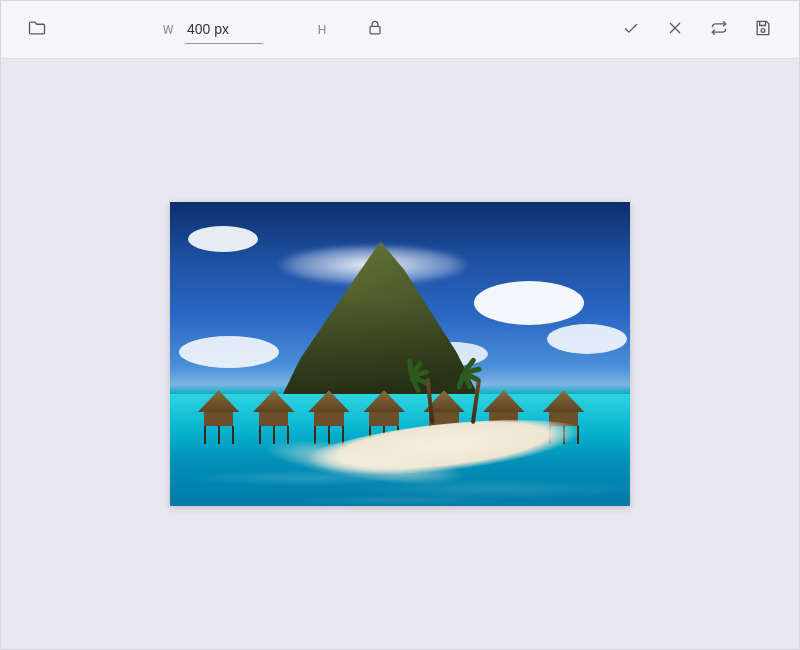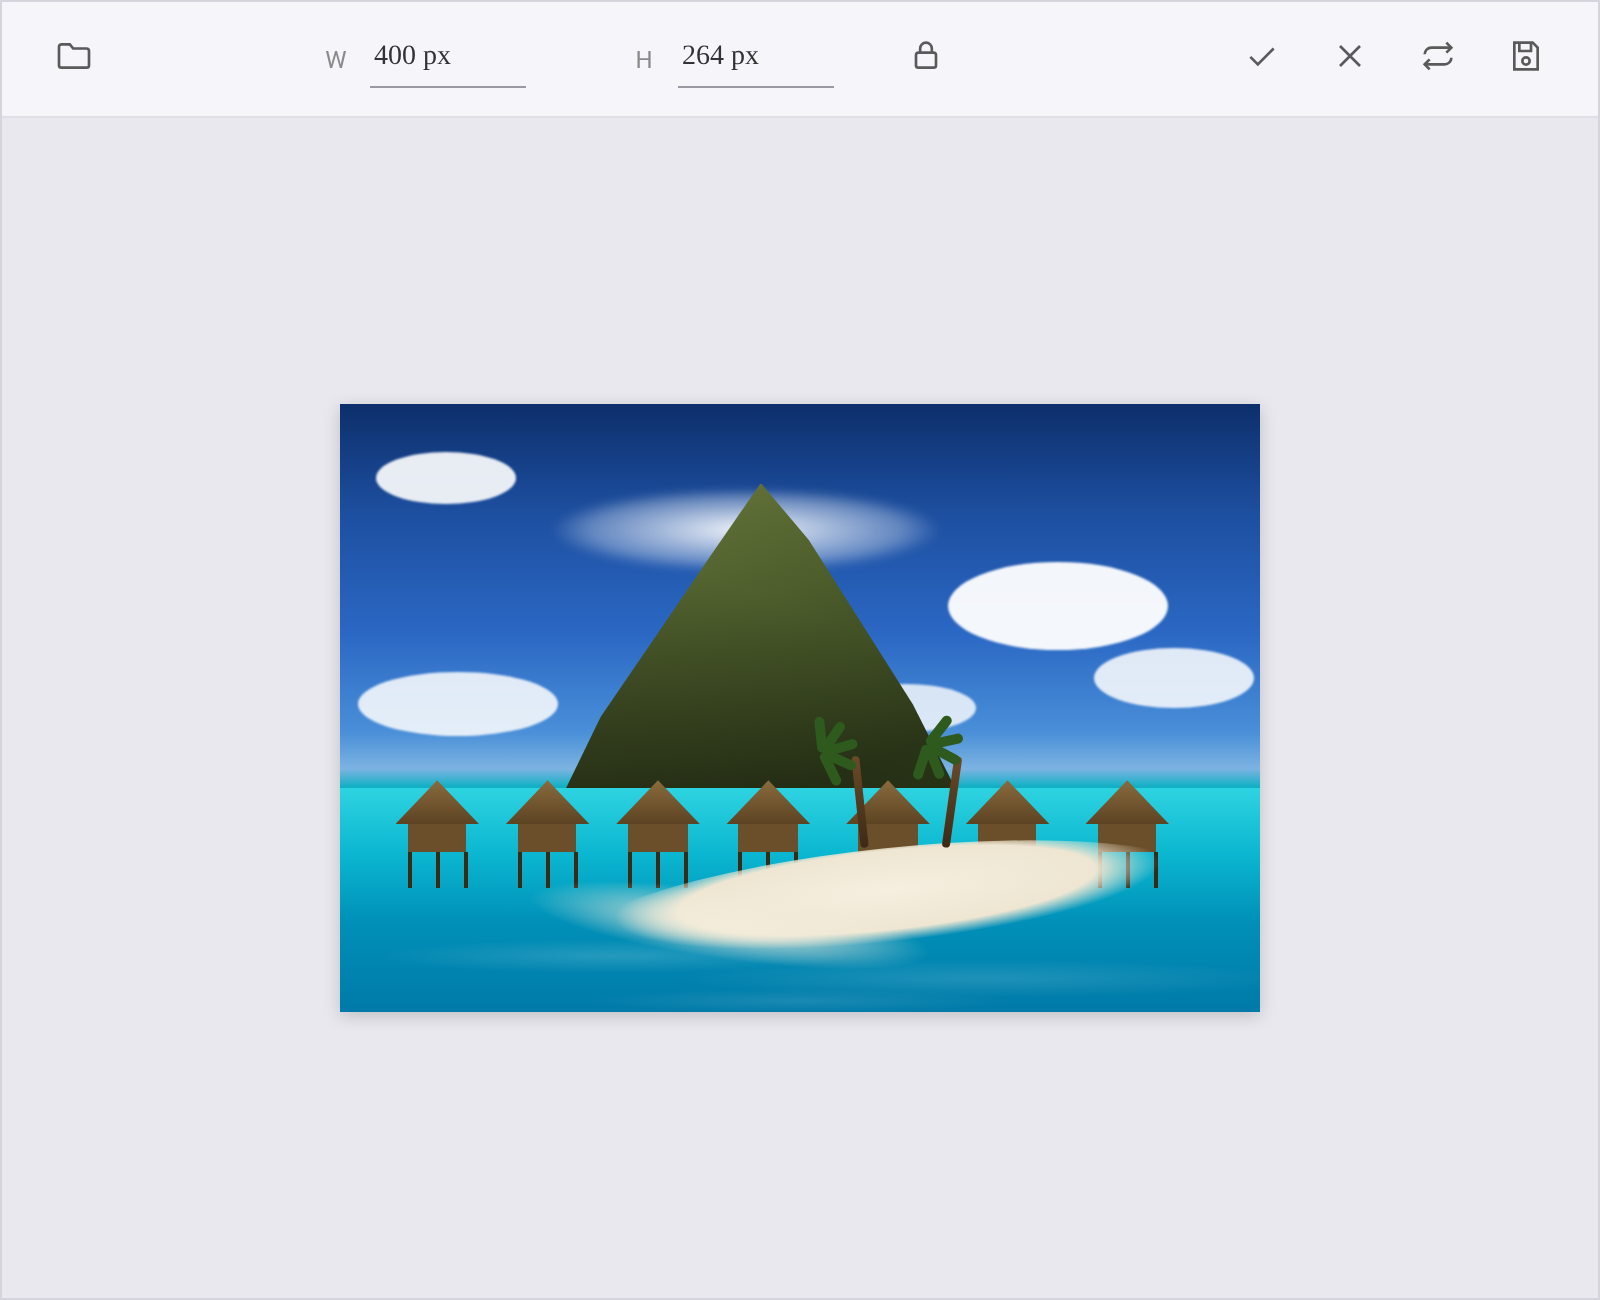--- a/index.html
+++ b/index.html
@@ -63,21 +63,20 @@
     }
     .dim-input {
       width: 78px;
       border: none;
       border-bottom: 1px solid #9a98a2;
       background: transparent;
       font-size: 14px;
       color: #333;
       padding: 6px 2px;
       outline: none;
-      font-family: Liberation Serif, serif;
     }
     .spacer-sm { width: 90px; }
     .spacer-flex { flex: 1; }
     .canvas-area {
       flex: 1;
       display: flex;
       align-items: center;
       justify-content: center;
       background: #e9e8ef;
     }
@@ -228,21 +227,20 @@
 
     <div class="dim-group">
       <span class="dim-label">W</span>
       <input class="dim-input" value="400 px" style="">
     </div>
 
     <div style="width:36px"></div>
 
     <div class="dim-group">
       <span class="dim-label">H</span>
-      <input class="dim-input" value="264 px" style="">
     </div>
 
     <div style="width:12px"></div>
 
     <button class="icon-btn">
       <span>
         <svg viewBox="0 0 24 24">
             <rect x="6" y="10" width="12" height="9" rx="1.5"></rect>
             <path d="M8.5 10V7.5a3.5 3.5 0 0 1 7 0V10"></path>
           </svg>

